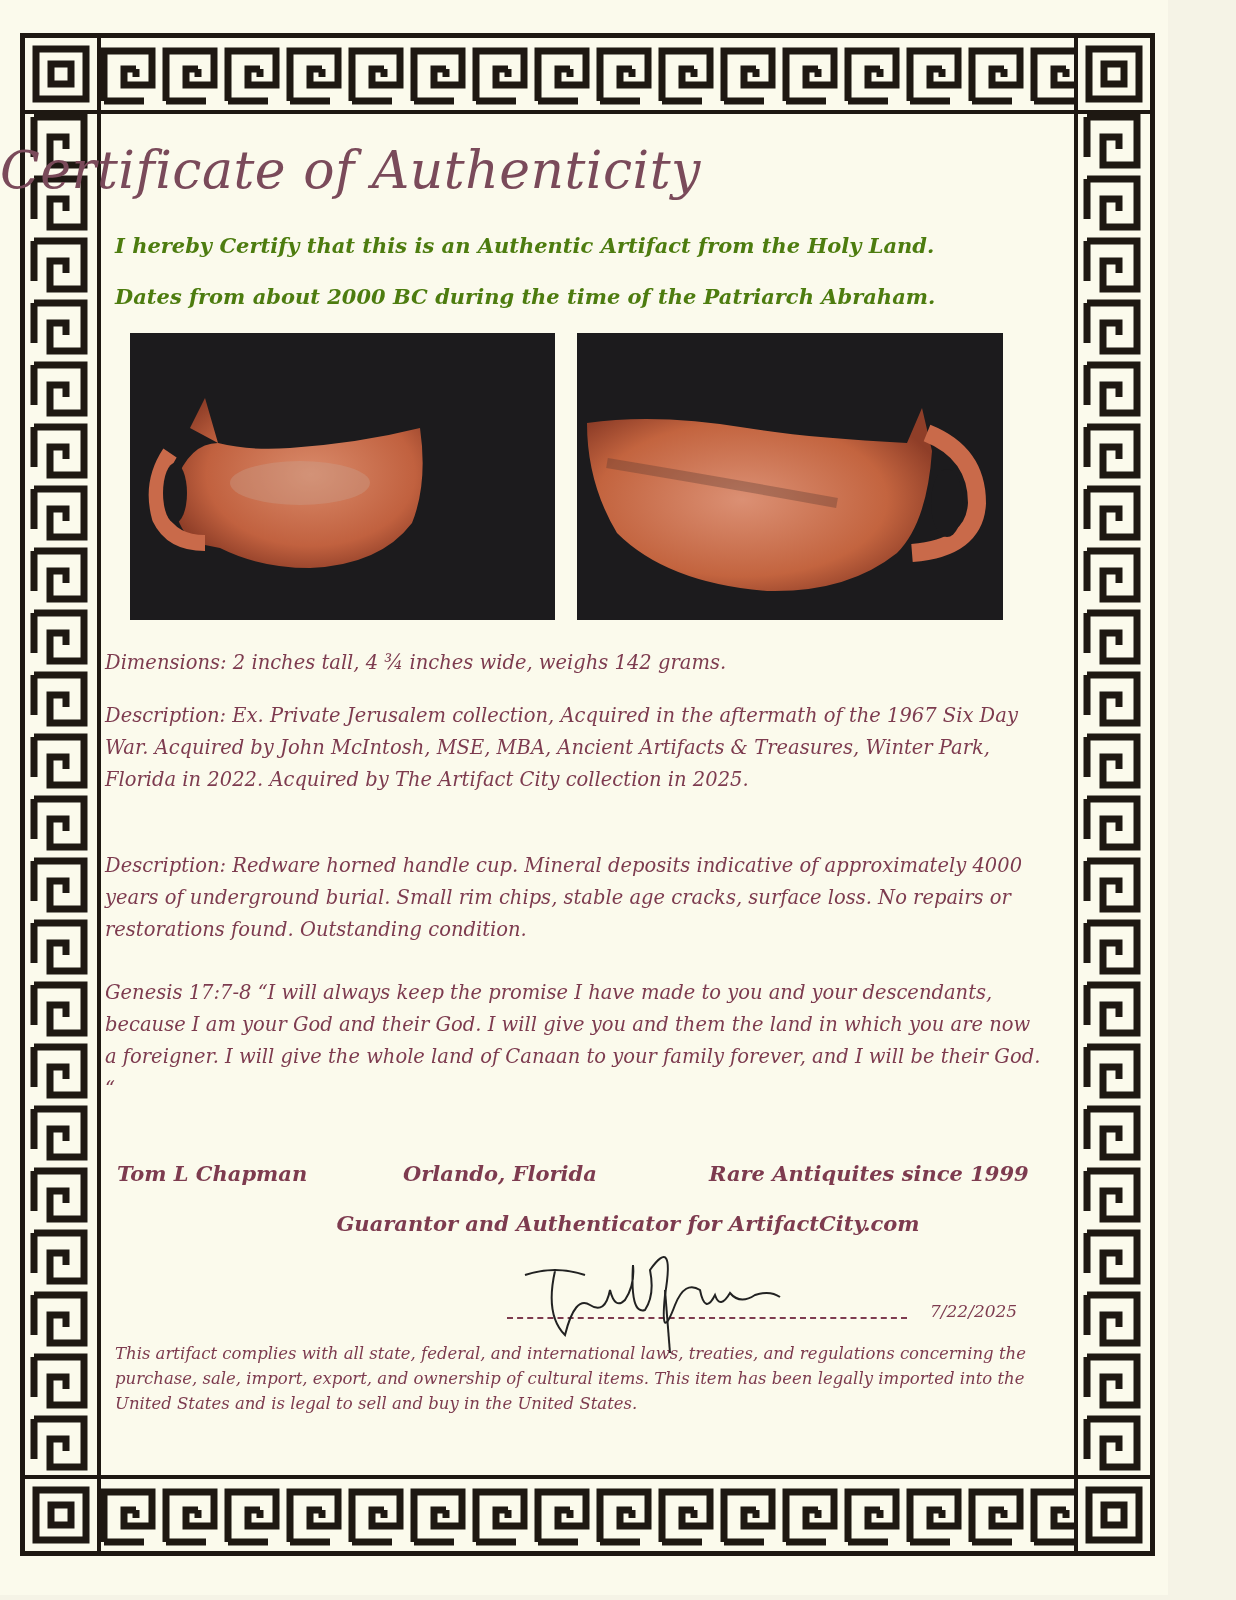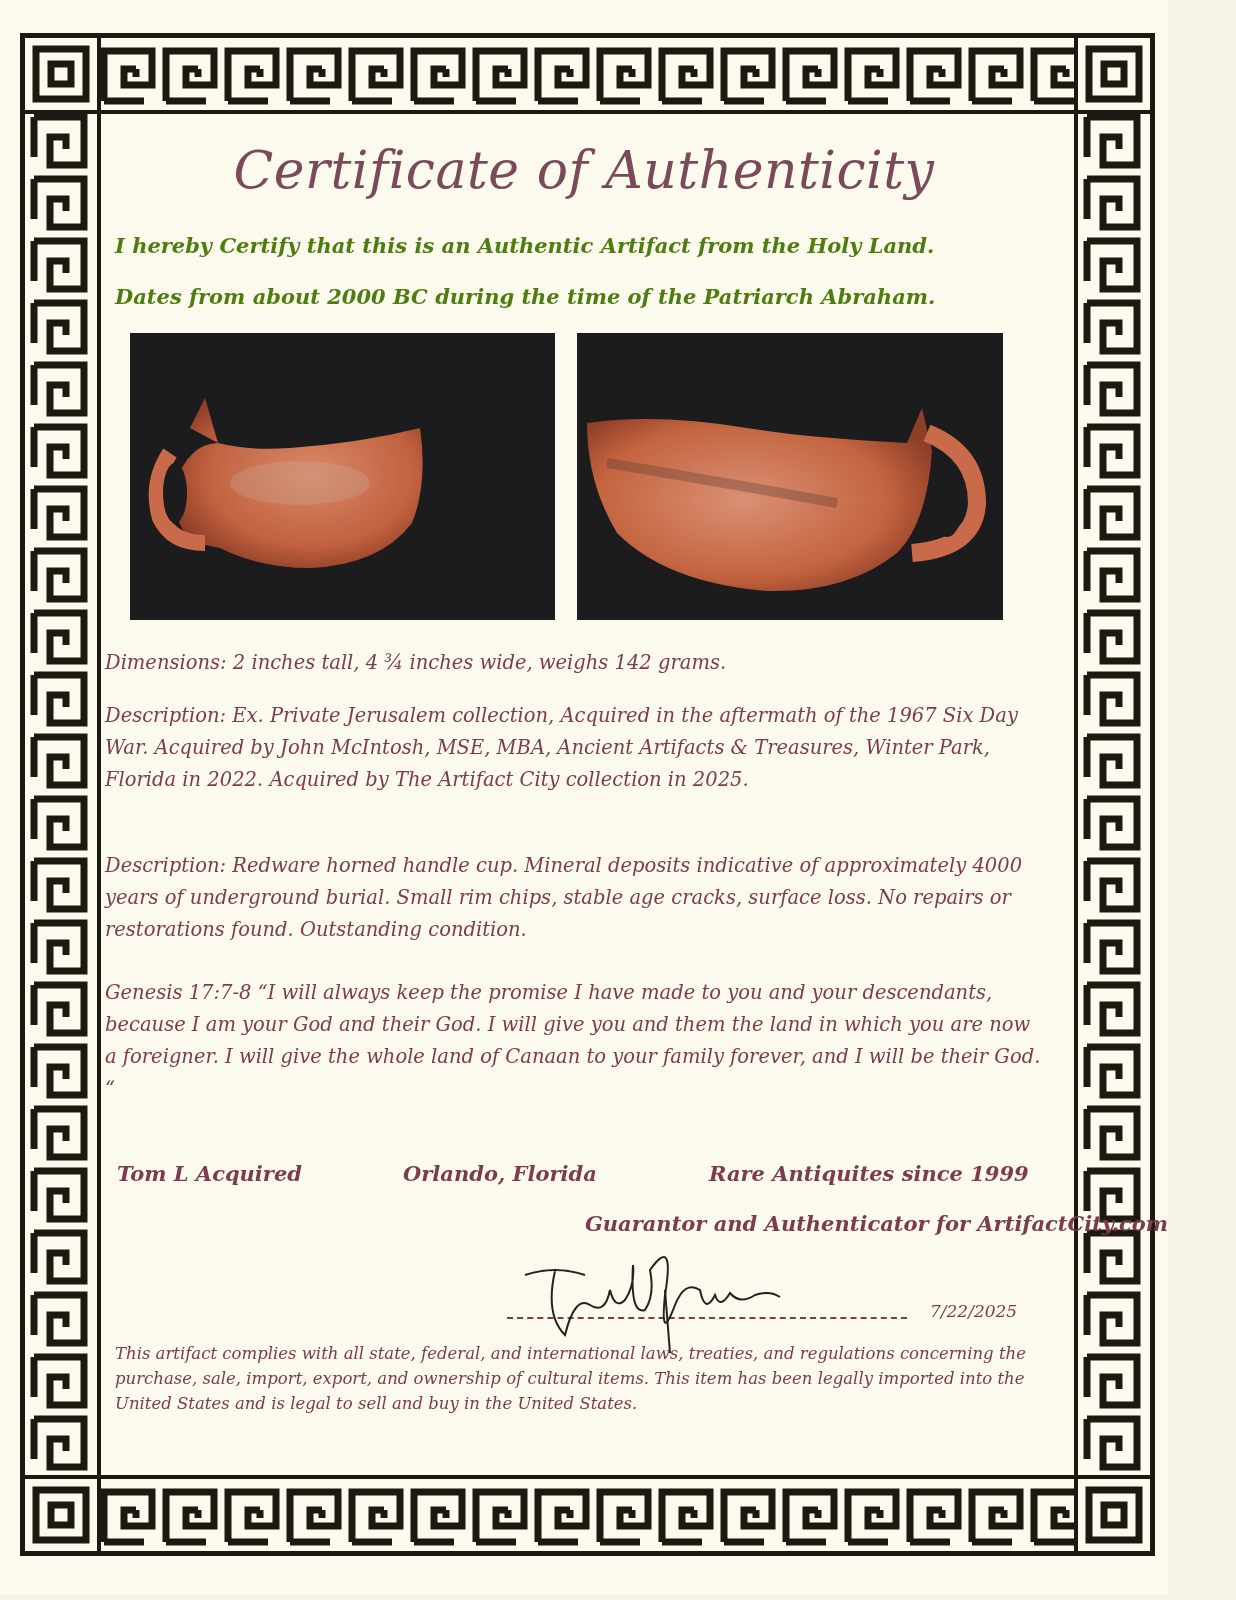--- a/index.html
+++ b/index.html
@@ -3,21 +3,21 @@
 <meta charset="utf-8">
 <style>
   html,body{margin:0;padding:0;}
   body{width:1236px;height:1600px;background:#f5f3e6;position:relative;overflow:hidden;font-family:"DejaVu Serif",serif;}
   .paper{position:absolute;left:0;top:0;width:1168px;height:1595px;background:#fbfaec;}
   .frame{position:absolute;left:20px;top:33px;width:1135px;height:1523px;}
   .band{position:absolute;background:#fbfaec;}
   .band svg{display:block;width:100%;height:100%;}
   .outer{position:absolute;left:0;top:0;width:1135px;height:1523px;border:5px solid #1e1812;box-sizing:border-box;}
   .txt{position:absolute;color:#7d3b4f;font-family:"DejaVu Serif",serif;font-style:italic;}
-  .title{left:0;width:1168px;top:140px;text-align:center;font-size:52px;color:#7a4a5a;letter-spacing:0.5px;}
+  .title{left:0;width:1168px;top:140px;font-size:52px;color:#7a4a5a;letter-spacing:0.5px;}
   .sub{left:115px;font-size:21px;font-weight:bold;color:#4d7c0f;}
   .para{left:105px;width:940px;font-size:19.5px;line-height:32px;color:#7d3b4f;}
   .para b{font-weight:normal;}
   .photo{position:absolute;top:333px;height:287px;background:#1c1b1d;overflow:hidden;}
   .sig-row{font-size:21px;font-weight:bold;}
   .small{left:115px;width:920px;font-size:16.5px;line-height:25px;}
 </style>
 </head>
 <body>
 
@@ -133,24 +133,24 @@
 <div class="txt para" style="top:700px;">
   <b>Description:</b><span> Ex. Private Jerusalem collection, Acquired in the aftermath of the 1967 Six Day War. Acquired by John McIntosh, MSE, MBA, Ancient Artifacts &amp; Treasures, Winter Park, Florida in 2022. Acquired by The Artifact City collection in 2025.</span>
 </div>
 <div class="txt para" style="top:850px;">
   <b>Description:</b><span> Redware horned handle cup. Mineral deposits indicative of approximately 4000 years of underground burial. Small rim chips, stable age cracks, surface loss. No repairs or restorations found. Outstanding condition.</span>
 </div>
 <div class="txt para" style="top:977px;">
   <b>Genesis 17:7-8</b><span> “I will always keep the promise I have made to you and your descendants, because I am your God and their God. I will give you and them the land in which you are now a foreigner. I will give the whole land of Canaan to your family forever, and I will be their God. “</span>
 </div>
 
-<div class="txt sig-row" style="left:117px;top:1161px;">Tom L Acquired</div>
+<div class="txt sig-row" style="left:117px;top:1161px;">Tom L Chapman</div>
 <div class="txt sig-row" style="left:403px;top:1161px;">Orlando, Florida</div>
 <div class="txt sig-row" style="left:693px;top:1161px;margin-left:16px;">Rare Antiquites since 1999</div>
-<div class="txt sig-row" style="left:0;width:1168px;text-align:right;top:1211px;">Guarantor and Authenticator for ArtifactCity.com</div>
+<div class="txt sig-row" style="left:0;width:1168px;text-align:center;top:1211px;padding-left:44px;">Guarantor and Authenticator for ArtifactCity.com</div>
 
 <div style="position:absolute;left:507px;top:1317px;width:400px;border-top:2px dashed #7d3b4f;"></div>
 <div style="position:absolute;left:515px;top:1235px;width:280px;height:120px;">
   <svg viewBox="0 0 280 120" width="280" height="120">
     <path d="M10 40 Q40 30 70 40 M40 36 Q30 80 50 100 Q60 60 75 70 Q90 80 95 55 Q100 75 110 65 Q120 50 118 30 Q115 80 130 75 Q140 60 135 35 Q160 0 150 60 Q145 110 160 70 Q170 45 185 55 Q190 80 200 60 Q205 75 215 58 Q225 70 240 60 Q255 55 265 62" fill="none" stroke="#222" stroke-width="2"></path>
     <path d="M150 55 L155 118" fill="none" stroke="#222" stroke-width="2"></path>
   </svg>
 </div>
 <div class="txt" style="left:930px;top:1301px;font-size:17px;">7/22/2025</div>
 

